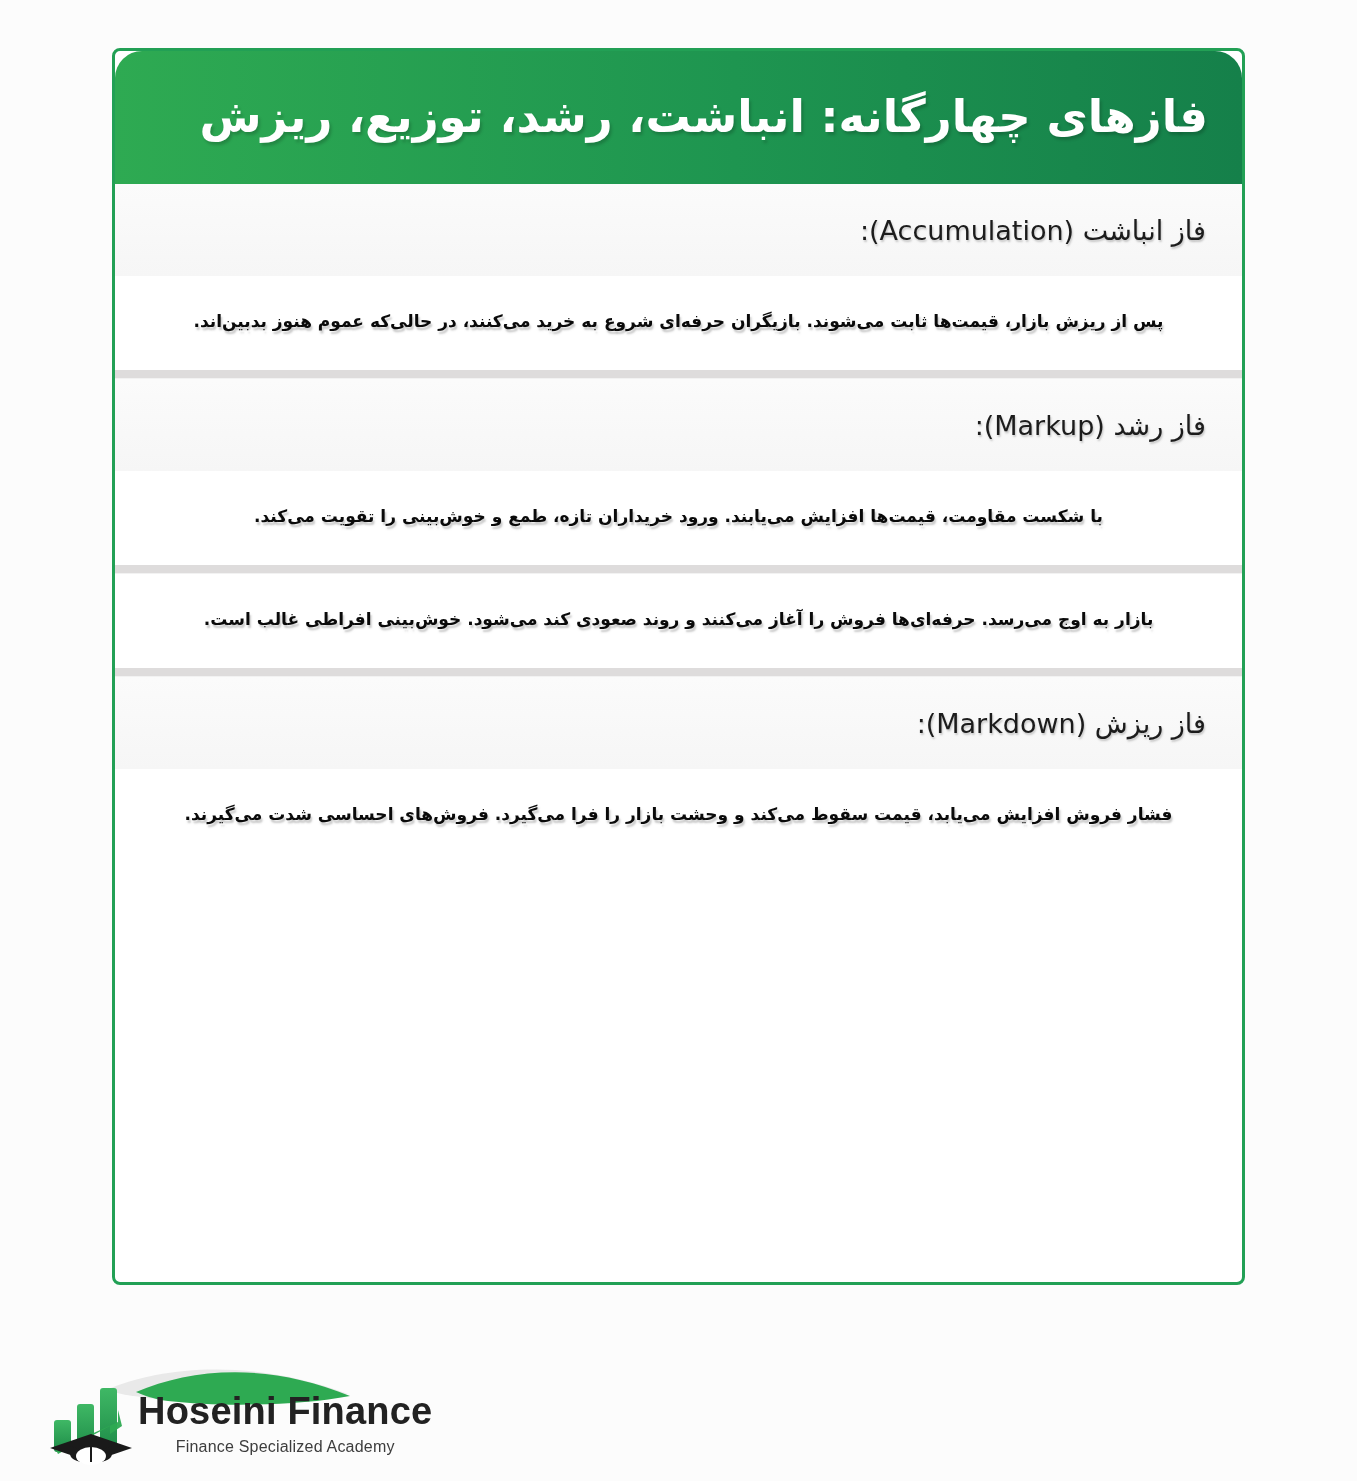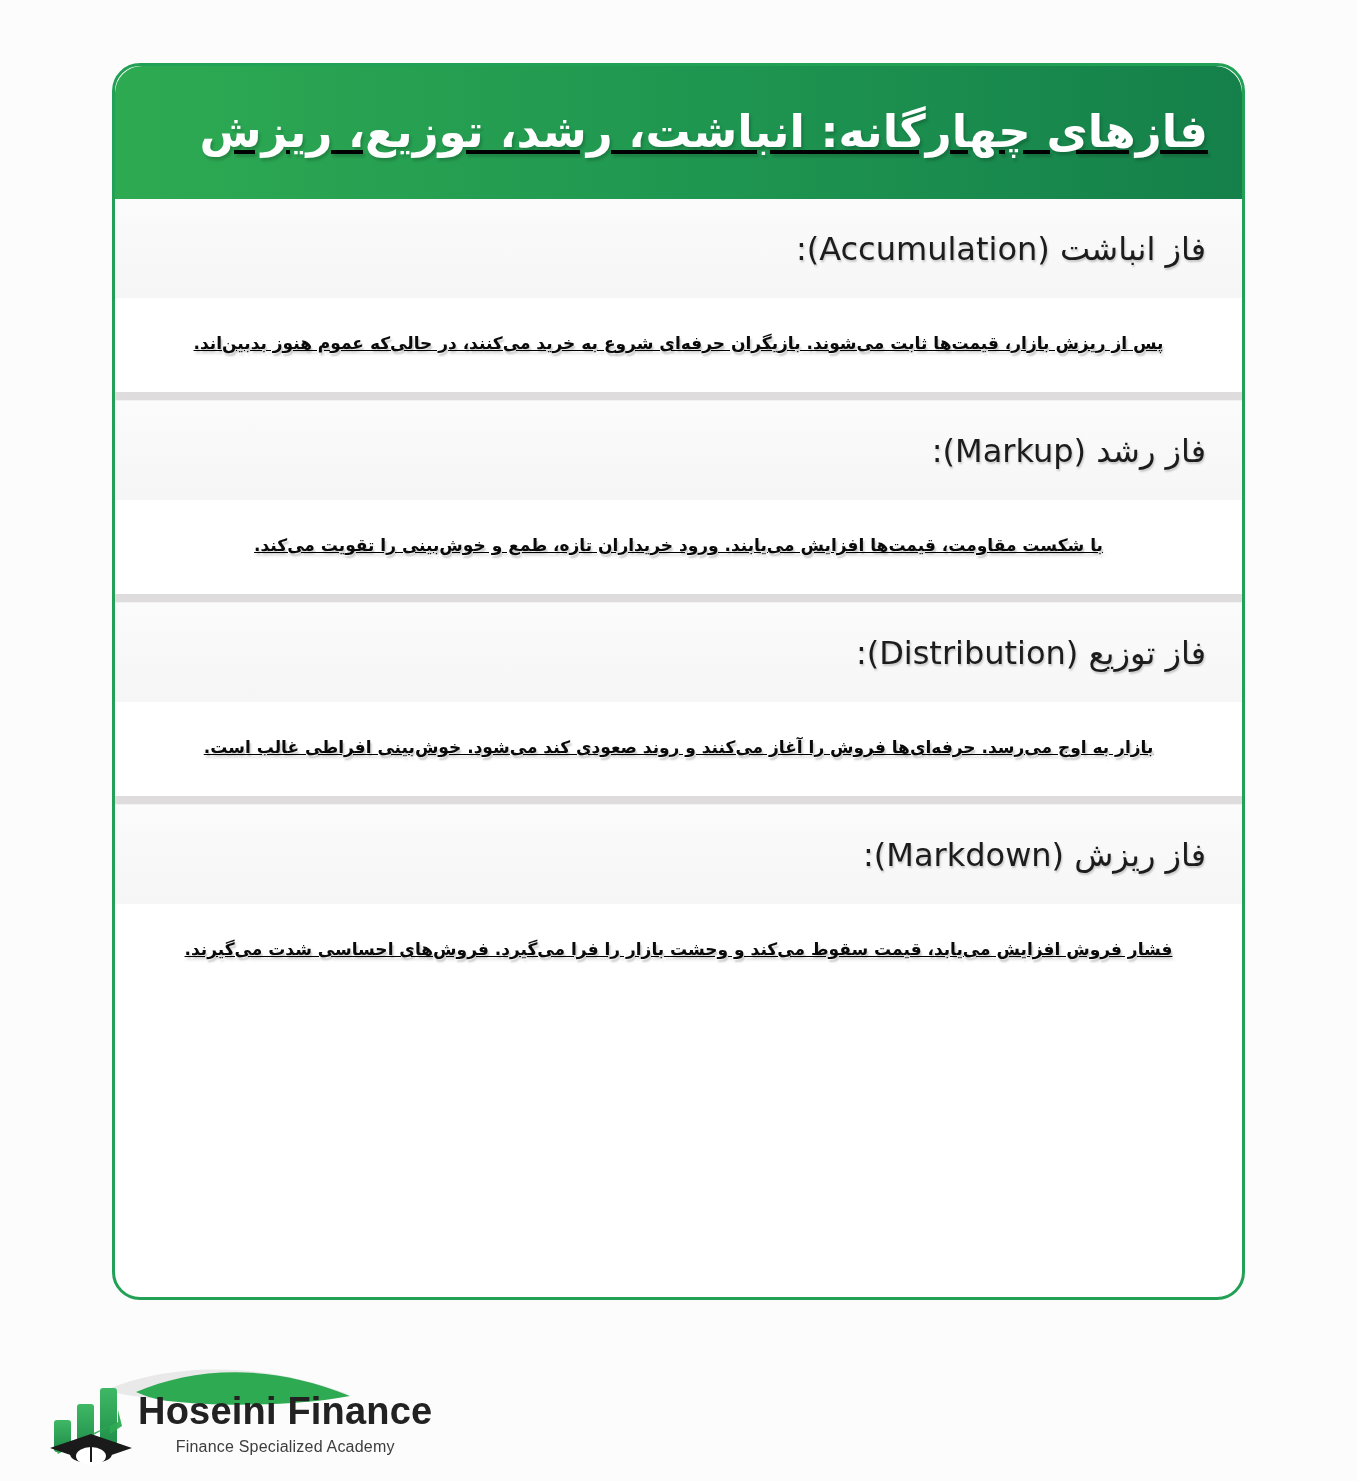--- a/index.html
+++ b/index.html
@@ -17,28 +17,27 @@
     position: relative;
     width: 1357px;
     height: 1481px;
     background: #fcfcfc;
   }
 
   
   .card {
     position: absolute;
     left: 112px;
-    top: 63px;
+    top: 48px;
     width: 1133px;
     height: 1237px;
     border: 3px solid #22a055;
-    border-radius: 28px;
+    border-radius: 8px;
     background: #ffffff;
     overflow: hidden;
-    text-decoration: underline;
   }
 
   
   .card-header {
     position: relative;
     height: 133px;
     background: linear-gradient(270deg, #15804a 0%, #1e9550 45%, #2eaa52 100%);
     border-top-left-radius: 27px;
     border-top-right-radius: 27px;
     display: flex;
@@ -67,21 +66,21 @@
   .section { background: #ffffff; }
 
   .section-heading {
     background: linear-gradient(180deg, #fbfbfb 0%, #f6f6f6 100%);
     padding: 28px 36px 26px 36px;
     text-align: right;
     direction: rtl;
   }
 
   .section-heading-text {
-    font-size: 32px;
+    font-size: 27px;
     font-weight: 400;
     color: #1c1c1c;
     line-height: 1.4;
     text-shadow: 1px 2px 2px rgba(140,140,140,0.45);
     display: inline-block;
   }
 
   .section-body {
     padding: 26px 40px 30px 40px;
     text-align: right;
@@ -195,23 +194,20 @@
           <span class="section-heading-text">فاز رشد (Markup):</span>
         </div>
         <div class="section-body">
           <span class="section-body-text">با شکست مقاومت، قیمت‌ها افزایش می‌یابند. ورود خریداران تازه، طمع و خوش‌بینی را تقویت می‌کند.</span>
         </div>
       </div>
 
       <div class="divider"></div>
 
       <div class="section">
-        <div class="section-heading">
-          <span class="section-heading-text">فاز توزیع (Distribution):</span>
-        </div>
         <div class="section-body">
           <span class="section-body-text">بازار به اوج می‌رسد. حرفه‌ای‌ها فروش را آغاز می‌کنند و روند صعودی کند می‌شود. خوش‌بینی افراطی غالب است.</span>
         </div>
       </div>
 
       <div class="divider"></div>
 
       <div class="section">
         <div class="section-heading">
           <span class="section-heading-text">فاز ریزش (Markdown):</span>

